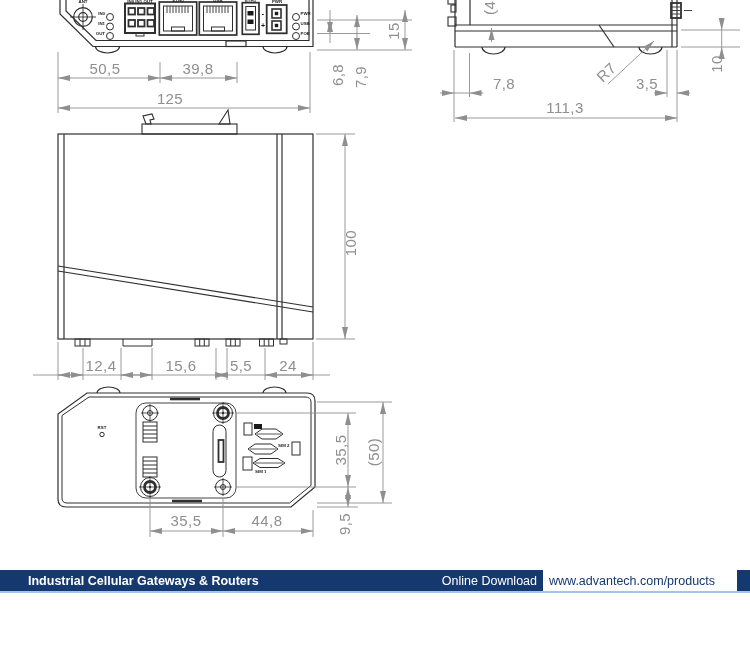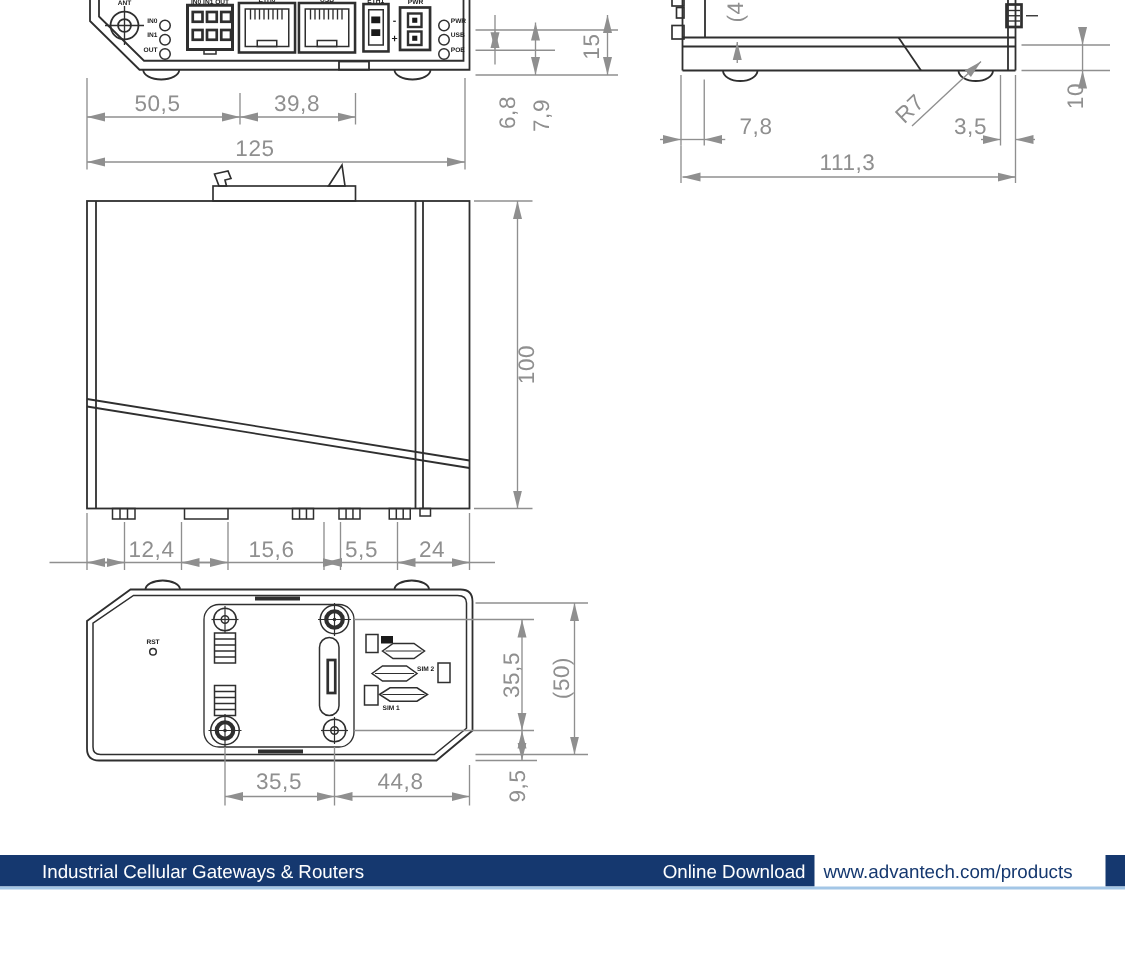--- a/index.html
+++ b/index.html
@@ -6,21 +6,21 @@
   .page{position:relative;width:750px;height:650px;background:#fff;overflow:hidden;
         font-family:"Liberation Sans",sans-serif;}
   svg{display:block;}
   svg text{font-family:"Liberation Sans",sans-serif;}
   .dimtxt{fill:#8f8f8f;font-size:15px;letter-spacing:.4px;}
   .tiny{fill:#1a1a1a;font-size:4.4px;font-weight:bold;}
   .pol{fill:#1a1a1a;font-size:7px;font-weight:bold;}
   .footer-bar{position:absolute;left:0;top:570px;width:750px;height:21px;
       display:flex;align-items:center;}
   .footer-rule{position:absolute;left:0;top:591px;width:750px;height:2px;}
-  .footer-title{font-size:12.5px;font-weight:normal;margin-left:10px;flex:0 0 auto;padding-left:18px;}
+  .footer-title{font-size:12.5px;font-weight:bold;margin-left:10px;flex:0 0 auto;padding-left:18px;}
   .footer-right{margin-left:auto;display:flex;align-items:center;height:100%;}
   .dl-label{font-size:12.5px;font-weight:normal;margin-right:6px;}
   .url-box{width:188px;height:29px;background:#fff;margin-right:13px;
       display:flex;align-items:center;padding-left:6px;font-size:12.5px;}
 </style>
 </head>
 <body>
 
 <div class="page">
 

